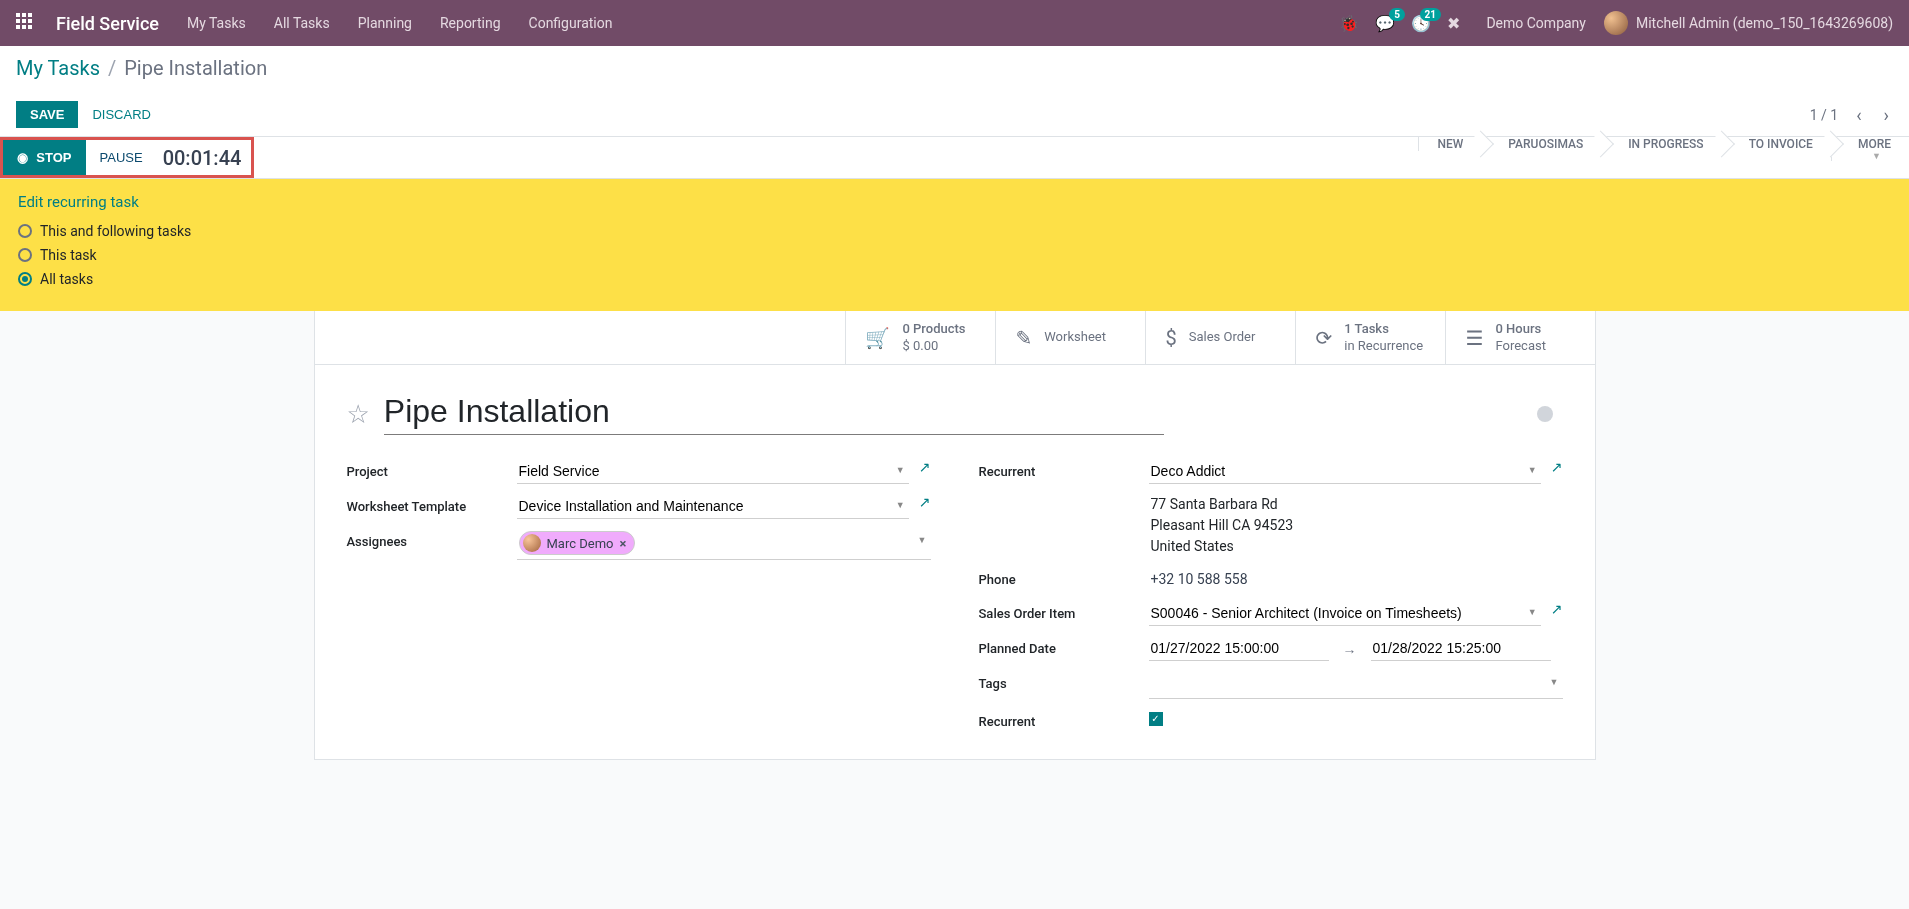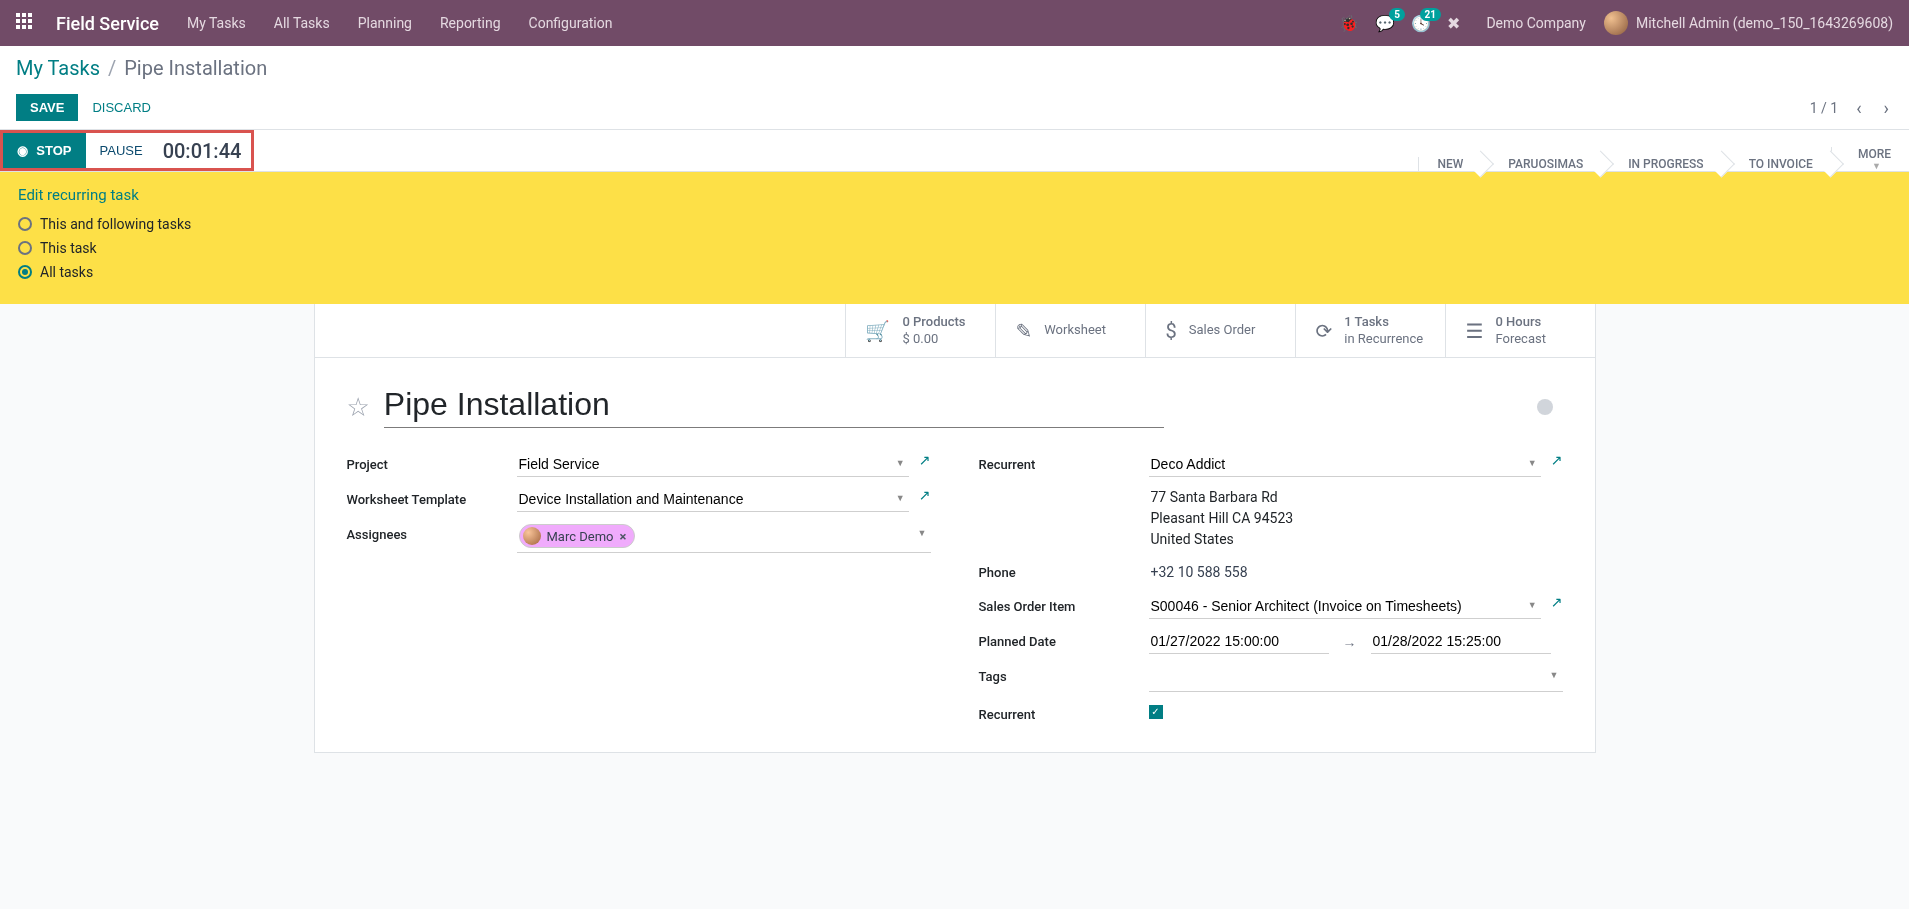--- a/index.html
+++ b/index.html
@@ -16,35 +16,35 @@
 .navbar .badge { position: absolute; top: -6px; right: -10px; background: #00a09d; color: #fff; font-size: 10px; font-weight: bold; border-radius: 8px; padding: 1px 5px; }
 .navbar .company { margin: 0 18px; color: #e5d9e1; cursor: pointer; }
 .navbar .user { display: flex; align-items: center; gap: 8px; cursor: pointer; color: #e5d9e1; }
 .navbar .avatar { width: 24px; height: 24px; border-radius: 50%; background: radial-gradient(circle at 30% 30%, #f0c090, #8b5a3c); }
 
 
 .control-panel { background: #fff; padding: 10px 16px 0; border-bottom: 1px solid #dee2e6; }
 .breadcrumb { display: flex; align-items: baseline; gap: 8px; font-size: 20px; color: #6b7280; }
 .breadcrumb a { color: #017e84; text-decoration: none; cursor: pointer; }
 .breadcrumb .sep { color: #9ca3af; }
-.cp-bottom { display: flex; align-items: center; justify-content: space-between; margin-top: 14px; padding-bottom: 8px; }
+.cp-bottom { display: flex; align-items: center; justify-content: space-between; margin-top: 21px; padding-bottom: 8px; }
 .cp-left { display: flex; gap: 14px; align-items: center; }
 .btn-save { background: #017e84; color: #fff; border: none; padding: 6px 14px; font-weight: 600; font-size: 13px; cursor: pointer; }
 .btn-discard { background: none; border: none; color: #017e84; font-weight: 500; font-size: 13px; cursor: pointer; }
 .cp-right { display: flex; align-items: center; gap: 14px; color: #6b7280; }
 .pager-arrow { cursor: pointer; color: #6b7280; font-size: 18px; padding: 0 4px; }
 
 
 .status-bar { background: #fff; border-bottom: 1px solid #dee2e6; display: flex; align-items: stretch; height: 42px; }
 .timer-block { display: flex; align-items: center; border: 3px solid #d9534f; }
 .btn-stop { background: #017e84; color: #fff; border: none; padding: 0 14px; height: 100%; display: flex; align-items: center; gap: 8px; font-weight: 600; font-size: 13px; cursor: pointer; }
 .btn-pause { background: #fff; border: none; color: #0c4a6e; padding: 0 14px; font-weight: 500; font-size: 13px; cursor: pointer; }
 .timer { font-size: 20px; font-weight: 500; color: #374151; padding: 0 10px 0 6px; }
 .status-bar .spacer { flex: 1; }
-.stages { display: flex; align-items: flex-end; }
+.stages { display: flex; align-items: flex-start; }
 .stage { position: relative; padding: 0 18px 0 26px; display: flex; align-items: center; font-size: 12px; font-weight: 500; color: #6b7280; cursor: pointer; border-left: 1px solid #dee2e6; background: #fff; }
 .stage:first-child { padding-left: 18px; }
 .stage::after { content: ""; position: absolute; right: -9px; top: 50%; transform: translateY(-50%) rotate(45deg); width: 18px; height: 18px; background: #fff; border-top: 1px solid #dee2e6; border-right: 1px solid #dee2e6; z-index: 1; }
 .stage:last-child::after { display: none; }
 .stage.more { color: #6b7280; flex-direction: column; }
 .stage .caret { margin-left: 4px; font-size: 9px; color:#aaa; }
 
 
 .recurring-bar { background: #fde047; padding: 14px 18px 16px; }
 .recurring-bar .title { color: #017e84; font-size: 15px; margin-bottom: 12px; }

